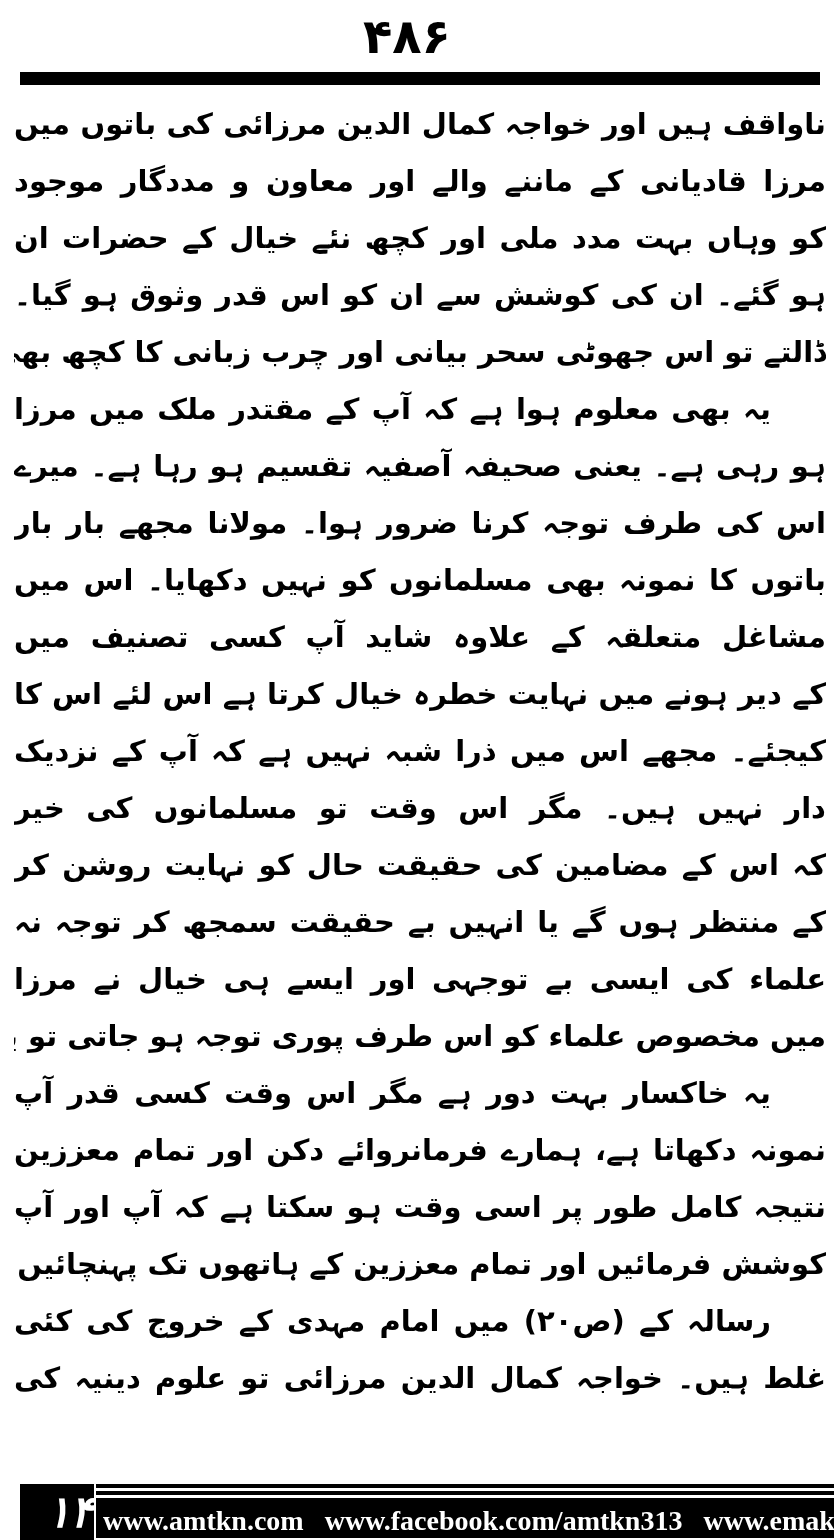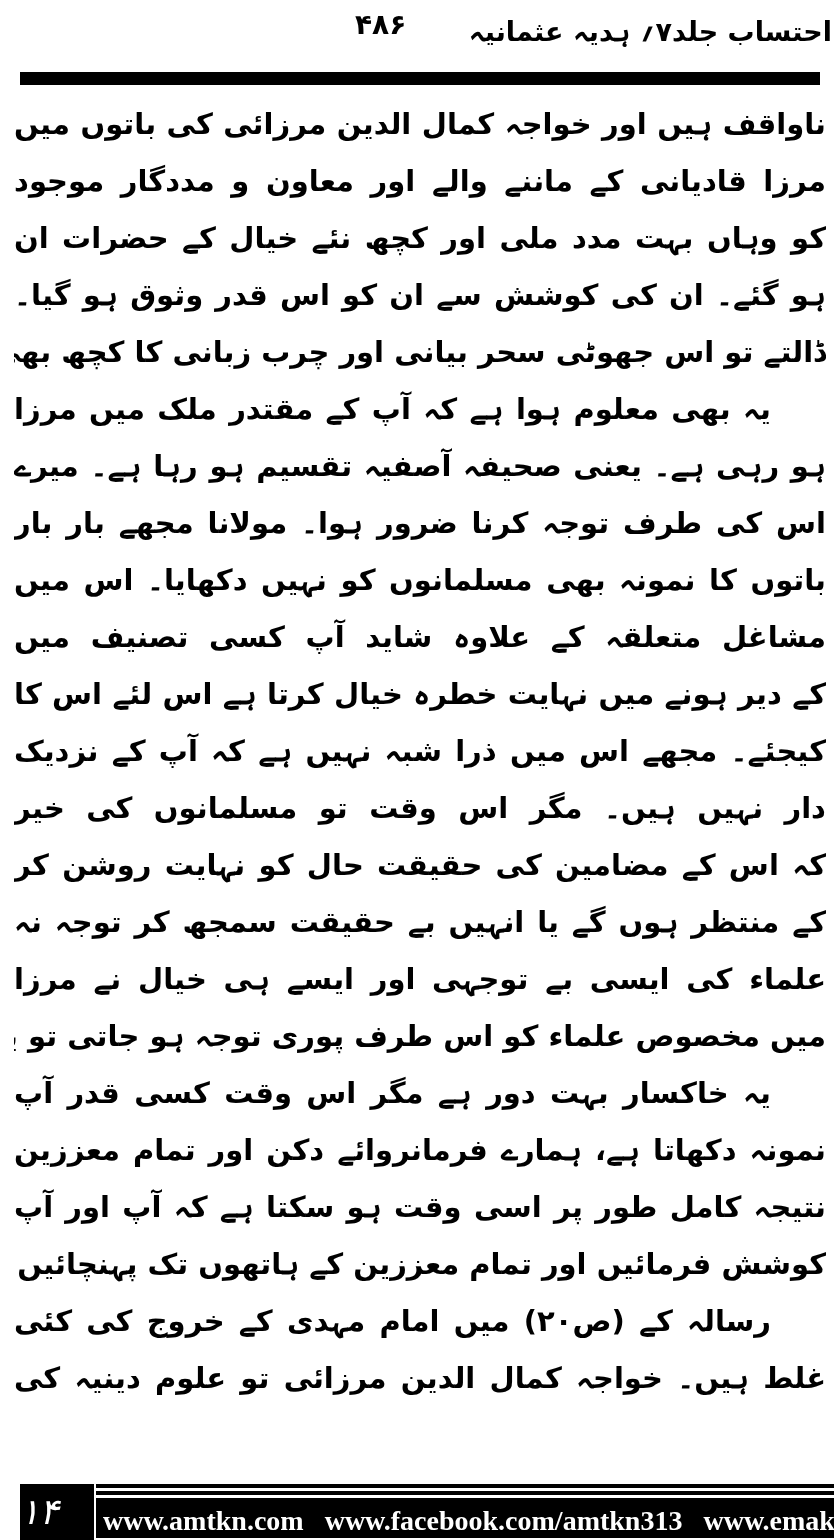--- a/index.html
+++ b/index.html
@@ -11,23 +11,23 @@
     color:#000000;
     overflow:hidden;
   }
   
   .hdr-email{
     position:absolute;left:22px;top:20px;
     font-family:"Liberation Serif",serif;
     font-weight:bold;font-size:28px;letter-spacing:.5px;
   }
   .hdr-pagenum{
-    position:absolute;left:355px;top:8px;
+    position:absolute;left:363px;top:8px;
     font-family:"DejaVu Sans",sans-serif;
-    font-weight:bold;font-size:28px;
+    font-weight:bold;font-size:48px;
     direction:rtl;
   }
   .hdr-title{
     position:absolute;right:8px;top:16px;
     font-family:"DejaVu Sans",sans-serif;
     font-weight:bold;font-size:27px;
     direction:rtl;
   }
   .hdr-rule{
     position:absolute;left:20px;top:72px;
@@ -49,23 +49,23 @@
   .sec-heading{
     height:64px;line-height:64px;
     font-size:40px;font-weight:bold;
     text-align:right;padding-right:4px;
     white-space:nowrap;
   }
   
   .ftr-pagebox{
     position:absolute;left:20px;top:1484px;
     width:74px;height:56px;background:#000;
-    color:#fff;text-align:left;line-height:56px;
+    color:#fff;text-align:right;line-height:56px;
     font-family:"DejaVu Sans",sans-serif;
-    font-weight:normal;font-size:36px;
+    font-weight:bold;font-size:44px;
     font-style:italic;
   }
   .ftr-bar{
     position:absolute;left:96px;top:1484px;
     width:738px;height:54px;background:#000;
   }
   .ftr-stripe{height:3px;background:#fff;margin:0 0 4px 0;}
   .ftr-stripe.first{margin-top:4px;}
   .ftr-links{
     color:#fff;text-align:center;
@@ -74,21 +74,20 @@
     line-height:38px;white-space:nowrap;
   }
   .ftr-links span{margin:16px 7px;}
 </style>
 </head>
 <body>
 
 <div class="page">
 
   <div class="hdr-pagenum">۴۸۶</div>
-  <div class="hdr-title">احتساب جلد۷؍ ہدیہ عثمانیہ</div>
   <div class="hdr-rule"></div>
 
   <div class="body-text">
     <div class="tl j">ناواقف ہیں اور خواجہ کمال الدین مرزائی کی باتوں میں آگئے ہیں۔ چوں کہ پہلے سے بھی وہاں</div>
     <div class="tl j">مرزا قادیانی کے ماننے والے اور معاون و مددگار موجود تھے۔ اس لئے خواجہ کمال الدین مرزائی</div>
     <div class="tl j">کو وہاں بہت مدد ملی اور کچھ نئے خیال کے حضرات ان کے بیان کو پسند کر کے ان کے مددگار</div>
     <div class="tl j">ہو گئے۔ ان کی کوشش سے ان کو اس قدر وثوق ہو گیا۔ مگر آپ کی شان یہ تھی کہ کچھ ہمت کر کے اثر</div>
     <div class="tl c">ڈالتے تو اس جھوٹی سحر بیانی اور چرب زبانی کا کچھ بھی اثر نہ پڑتا۔</div>
     <div class="tl j indent">یہ بھی معلوم ہوا ہے کہ آپ کے مقتدر ملک میں مرزا قادیانی کی نبوت کی خوب تبلیغ</div>
     <div class="tl j">ہو رہی ہے۔ یعنی صحیفہ آصفیہ تقسیم ہو رہا ہے۔ میرے پاس بھی بھیجا گیا ہے۔ اس لئے مجھے خاص</div>

